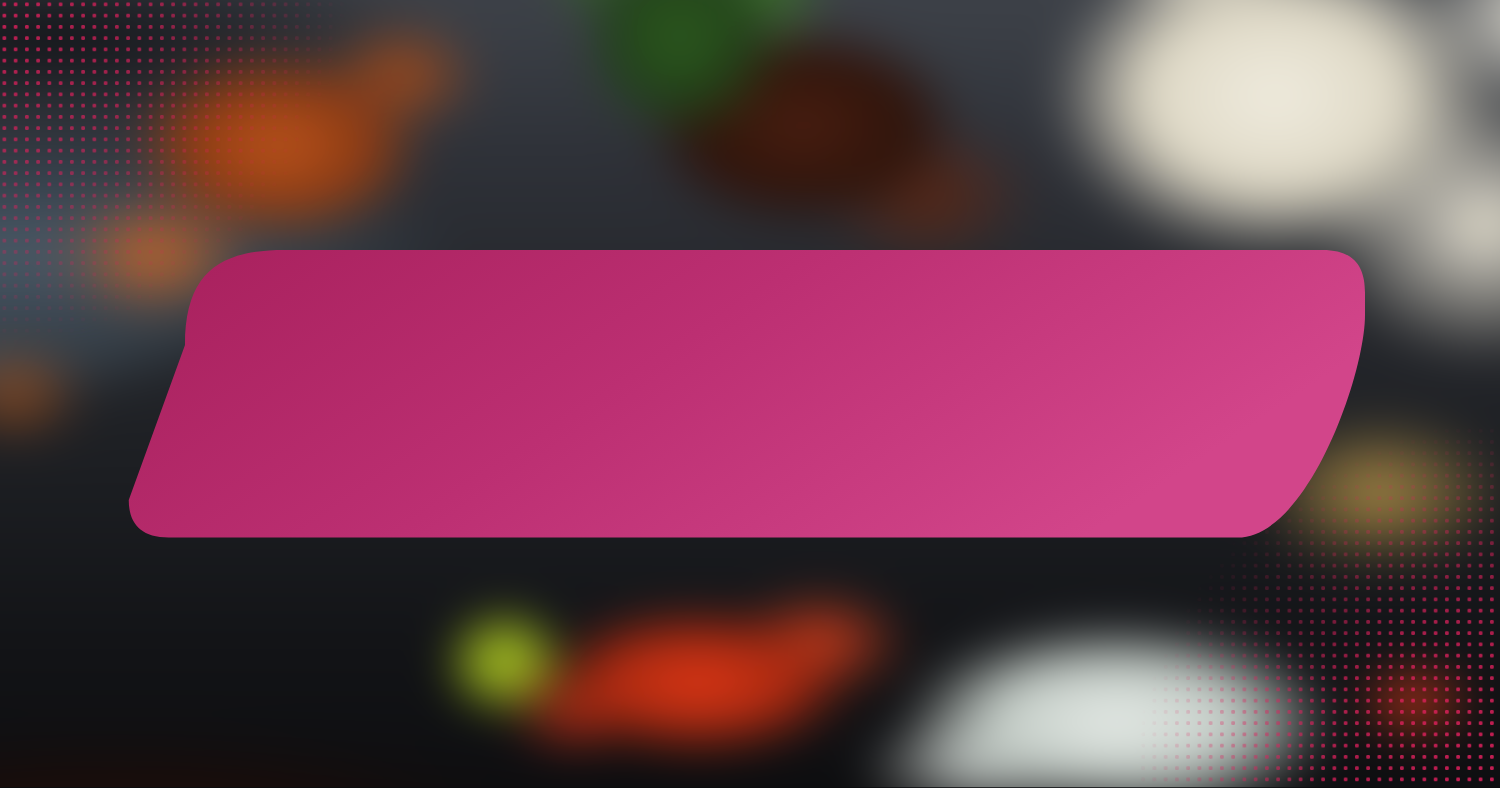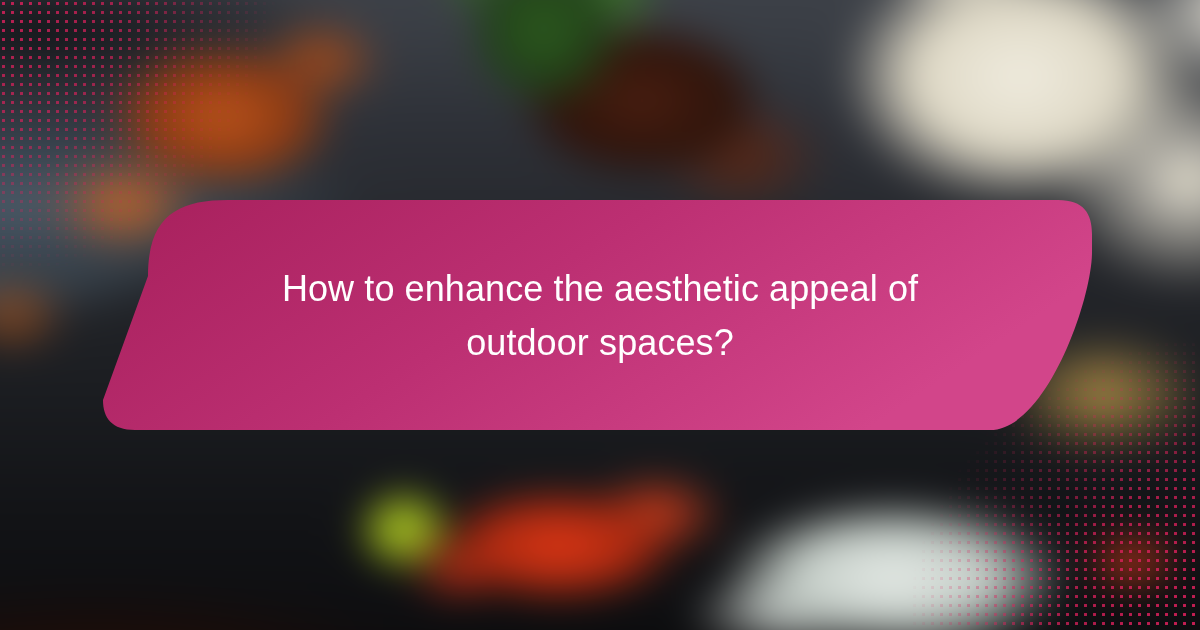--- a/index.html
+++ b/index.html
@@ -144,17 +144,15 @@
                C 148 216, 178 200, 228 200
                L 1058 200
                C 1084 200, 1092 214, 1092 234
                L 1092 252
                C 1092 300, 1046 430, 990 430
                L 135 430
                C 112 430, 103 418, 103 400
                Z" fill="url(#cardGrad)"></path>
     </svg>
 
-    <div class="card-text">How to enhance the aesthetic appeal of
-outdoor spaces?</div>
   </div>
 
 </div>
 
 </body></html>

